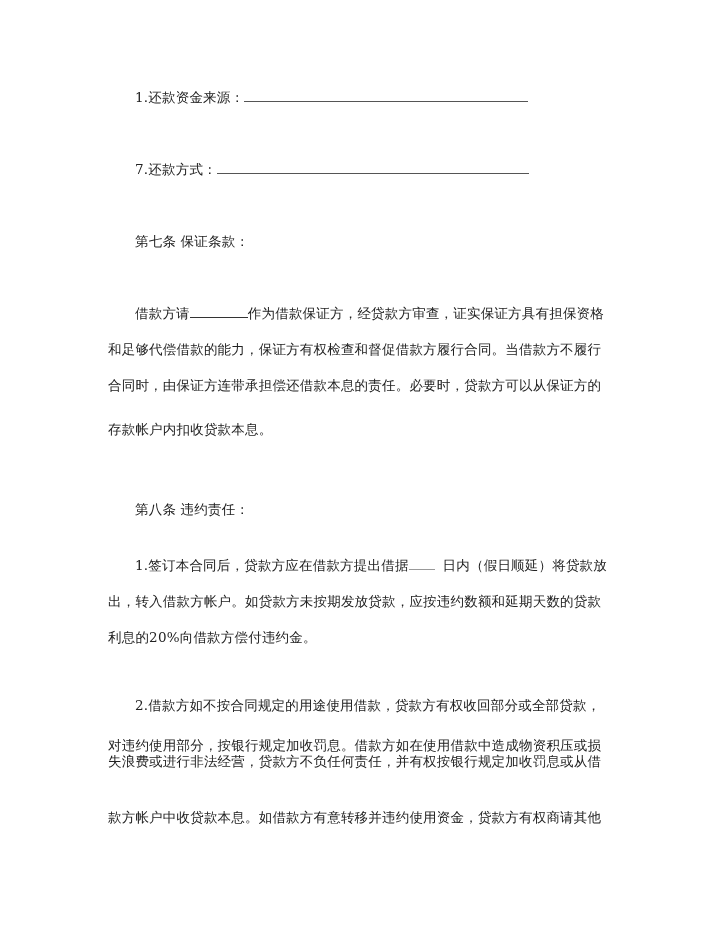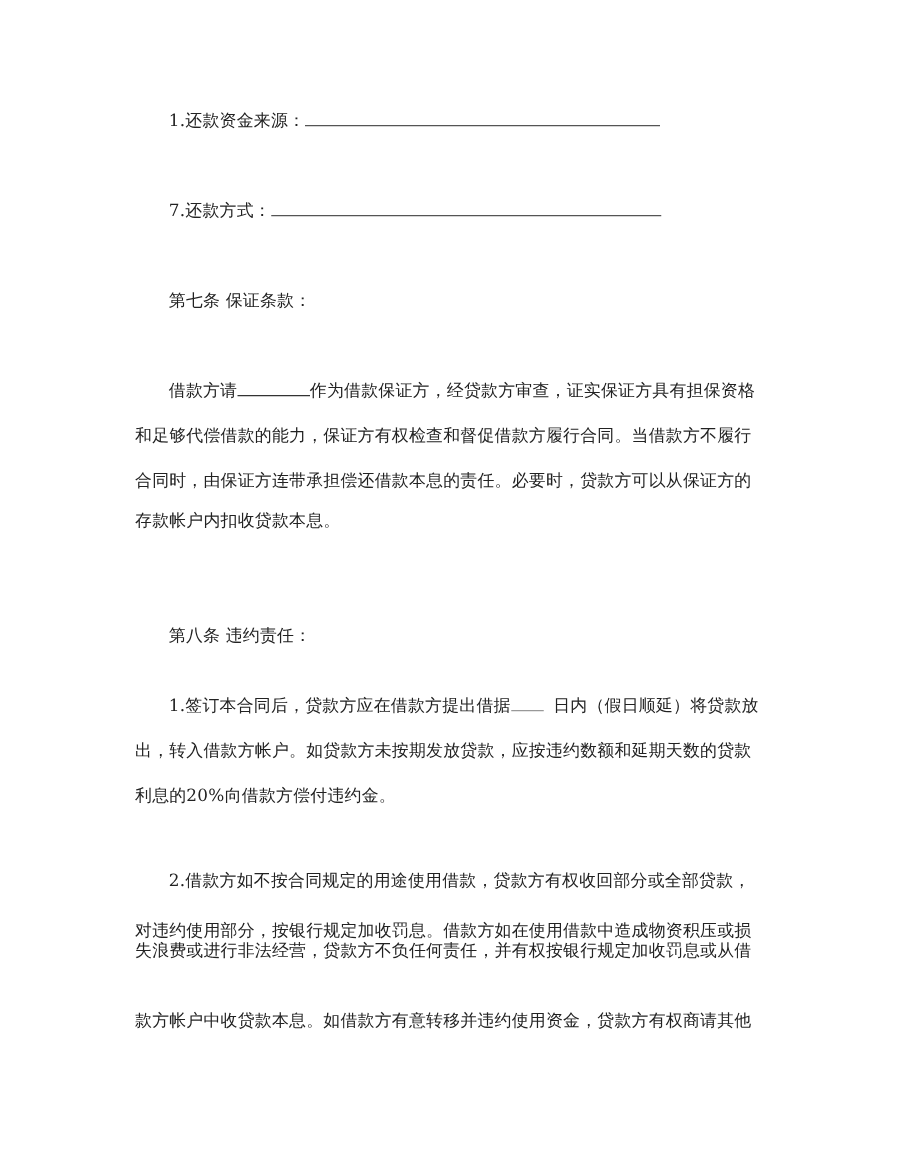--- a/index.html
+++ b/index.html
@@ -57,21 +57,21 @@
     <span>7.还款方式：</span><span class="blank-long" style="width:312px;"></span>
   </div>
 
   <div class="line indent" style="top:232px;">第七条 保证条款：</div>
 
   <div class="line indent" style="top:304px;">
     <span>借款方请</span><span class="blank-inline" style="width:58px;"></span><span>作为借款保证方，经贷款方审查，证实保证方具有担保资格</span>
   </div>
   <div class="line" style="top:340px;">和足够代偿借款的能力，保证方有权检查和督促借款方履行合同。当借款方不履行</div>
   <div class="line" style="top:376px;">合同时，由保证方连带承担偿还借款本息的责任。必要时，贷款方可以从保证方的</div>
-  <div class="line" style="top:408px;">存款帐户内扣收贷款本息。</div>
+  <div class="line" style="top:420px;">存款帐户内扣收贷款本息。</div>
 
   <div class="line indent" style="top:484px;margin-top:16px;">第八条 违约责任：</div>
 
   <div class="line indent" style="top:556px;">
     <span>1.签订本合同后，贷款方应在借款方提出借据</span><span class="blank-short" style="width:26px;"></span><span>日内（假日顺延）将贷款放</span>
   </div>
   <div class="line" style="top:592px;">出，转入借款方帐户。如贷款方未按期发放贷款，应按违约数额和延期天数的贷款</div>
   <div class="line" style="top:628px;">利息的20%向借款方偿付违约金。</div>
 
   <div class="line indent" style="top:696px;">2.借款方如不按合同规定的用途使用借款，贷款方有权收回部分或全部贷款，</div>

